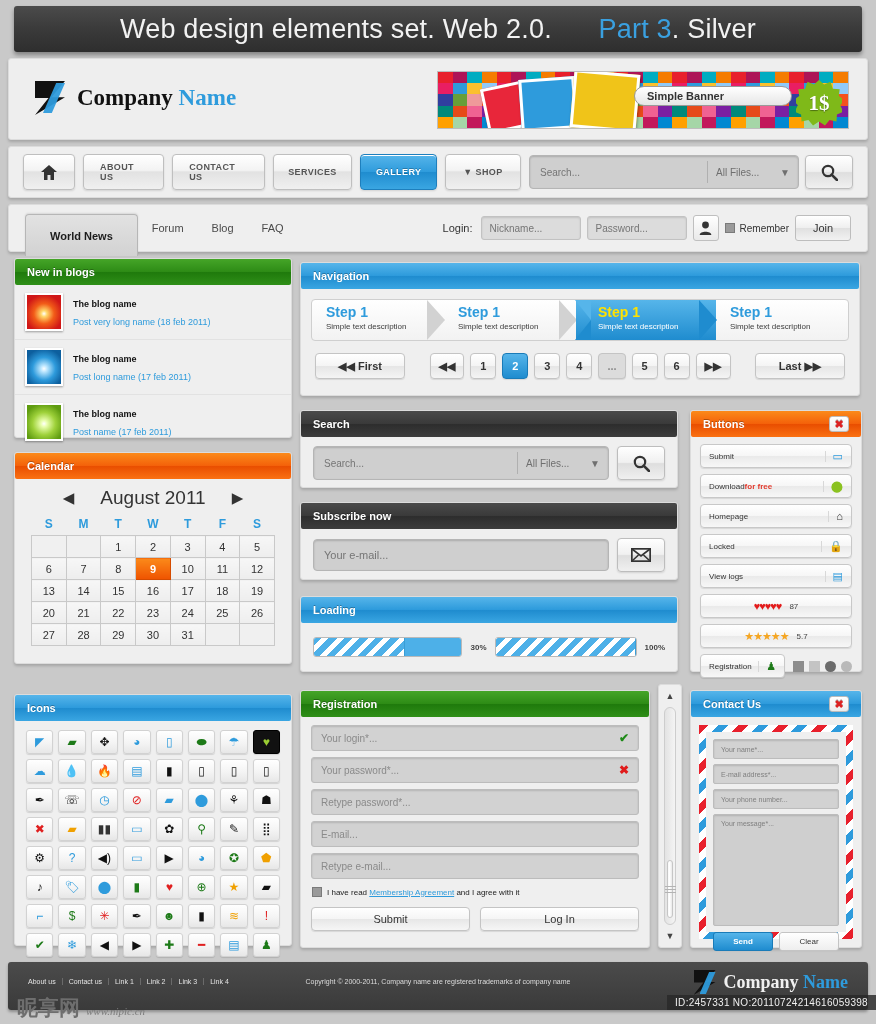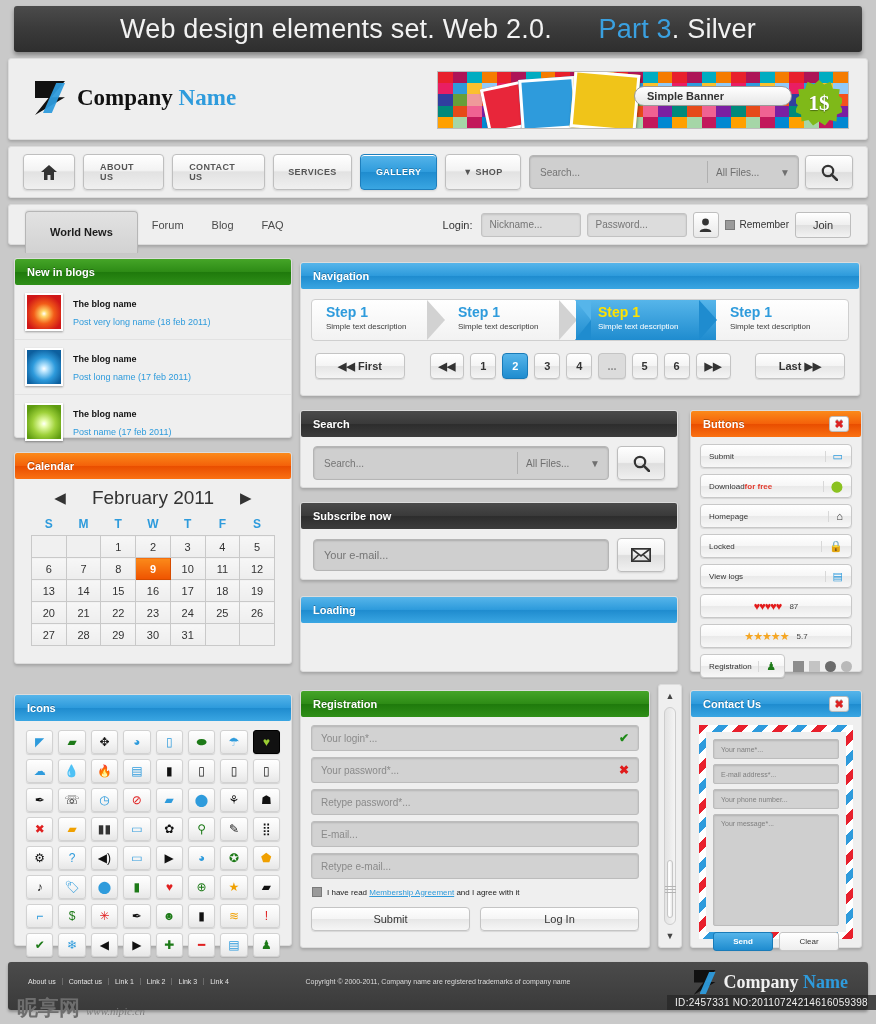--- a/index.html
+++ b/index.html
@@ -95,21 +95,21 @@
   .search-box .divider { width:1px; height:22px; background:#b0b0b0; }
   .search-sel { width:90px; display:flex; align-items:center; justify-content:space-between; padding:0 8px; font-size:10px; color:#6f6f6f; cursor:pointer;}
   .mag-btn {
     width:48px; height:34px; background:linear-gradient(180deg,#fff,#f0f0f0 48%,#dedede 52%,#f0f0f0);
     border:1px solid #bdbdbd; border-radius:4px; display:flex; align-items:center; justify-content:center;
     box-shadow:0 1px 2px rgba(0,0,0,.12); cursor:pointer;
   }
 
   
   .tabstrip {
-    position:absolute; left:8px; top:204px; width:860px; height:41px;
+    position:absolute; left:8px; top:204px; width:860px; height:48px;
     background:#efefef; border:1px solid #dcdcdc; border-radius:3px;
     box-shadow:0 2px 3px rgba(0,0,0,.18);
     display:flex; align-items:center; padding:0 16px;
   }
   .tab { font-size:11px; color:#4a4a4a; padding:0 14px; cursor:pointer; height:100%; display:flex; align-items:center;}
   .tab.active {
     background:linear-gradient(180deg,#e2e2e2,#d2d2d2);
     border:1px solid #b6b6b6; border-bottom:none; border-radius:4px 4px 0 0;
     font-weight:bold; color:#1c1c1c; height:42px; margin-top:14px; padding:0 24px;
     box-shadow:0 -1px 2px rgba(0,0,0,.10);
@@ -534,21 +534,21 @@
         </div>
       </div>
   </div>
 
   <div class="panel" id="calendar">
     <div class="phead orange">
         <span>Calendar</span>
       </div>
     <div class="cal-nav">
       <span class="arr">◀</span>
-      <span class="cal-title">February 2011</span>
+      <span class="cal-title">August 2011</span>
       <span class="arr">▶</span>
     </div>
     <div class="cal-grid">
         <table id="caltable">
           <tbody>
             <tr>
               <th>S</th>
               <th>M</th>
               <th>T</th>
               <th>W</th>
@@ -885,20 +885,31 @@
             <path d="M1 13 L7.5 7 M19 13 L12.5 7" stroke="#333" stroke-width="1.6" fill="none"></path>
           </svg>
       </div>
     </div>
   </div>
 
   <div class="panel" id="loading">
     <div class="phead blue">
         <span>Loading</span>
       </div>
+    <div class="bars">
+      <div class="bar a">
+        <div class="fill" id="fill0" style="width:62%"></div>
+          <div class="rest" style="width:38%"></div>
+      </div>
+      <span class="pct">30%</span>
+      <div class="bar b">
+        <div class="fill" id="fill1" style="width:100%"></div>
+      </div>
+      <span class="pct">100%</span>
+    </div>
   </div>
 
   <div class="panel" id="buttons">
     <div class="phead orange">
       <span>Buttons</span>
       <span class="x">✖</span>
     </div>
     <div class="bstack">
       <div class="brow">
           <span>Submit</span>

